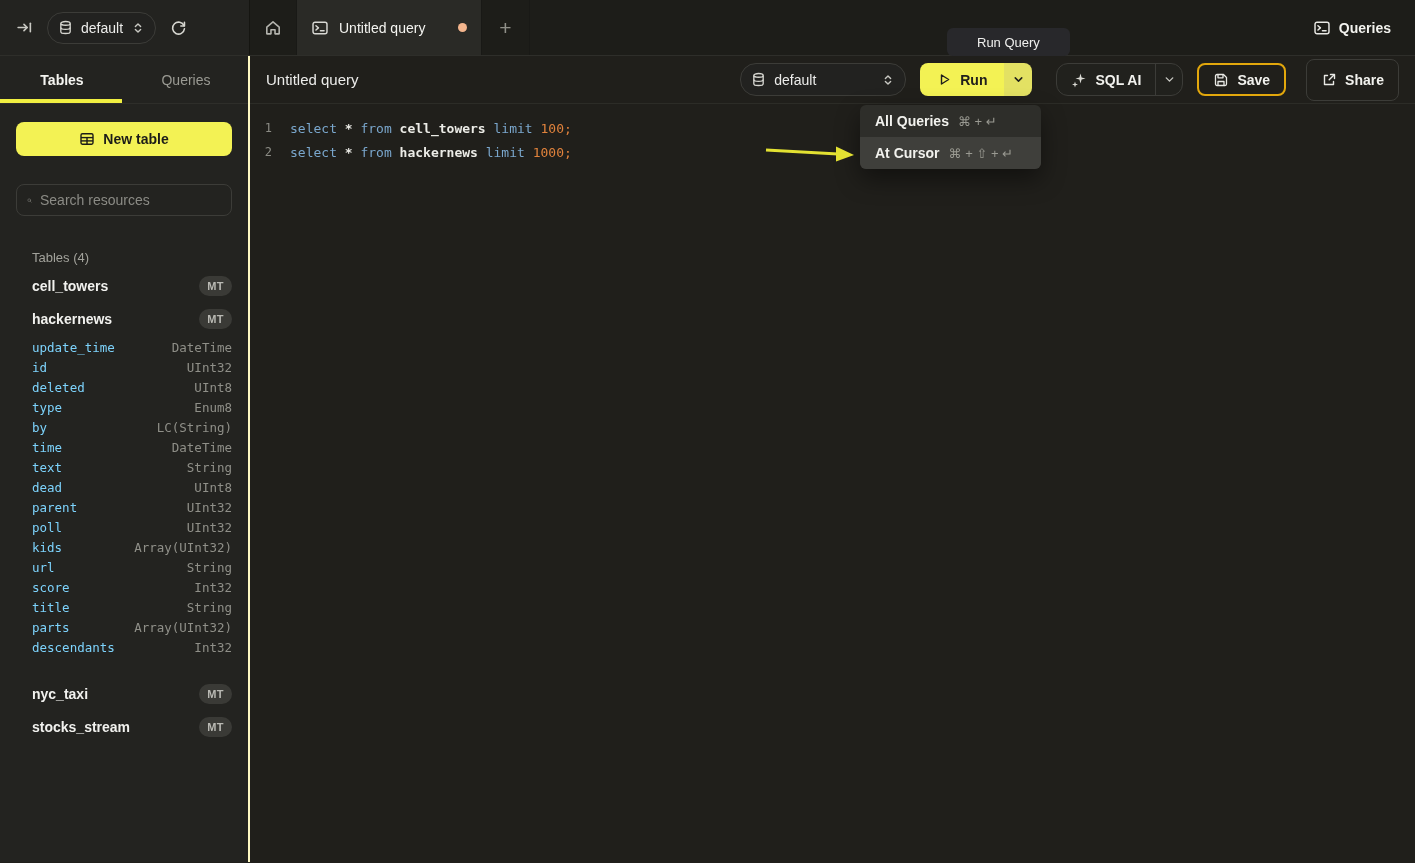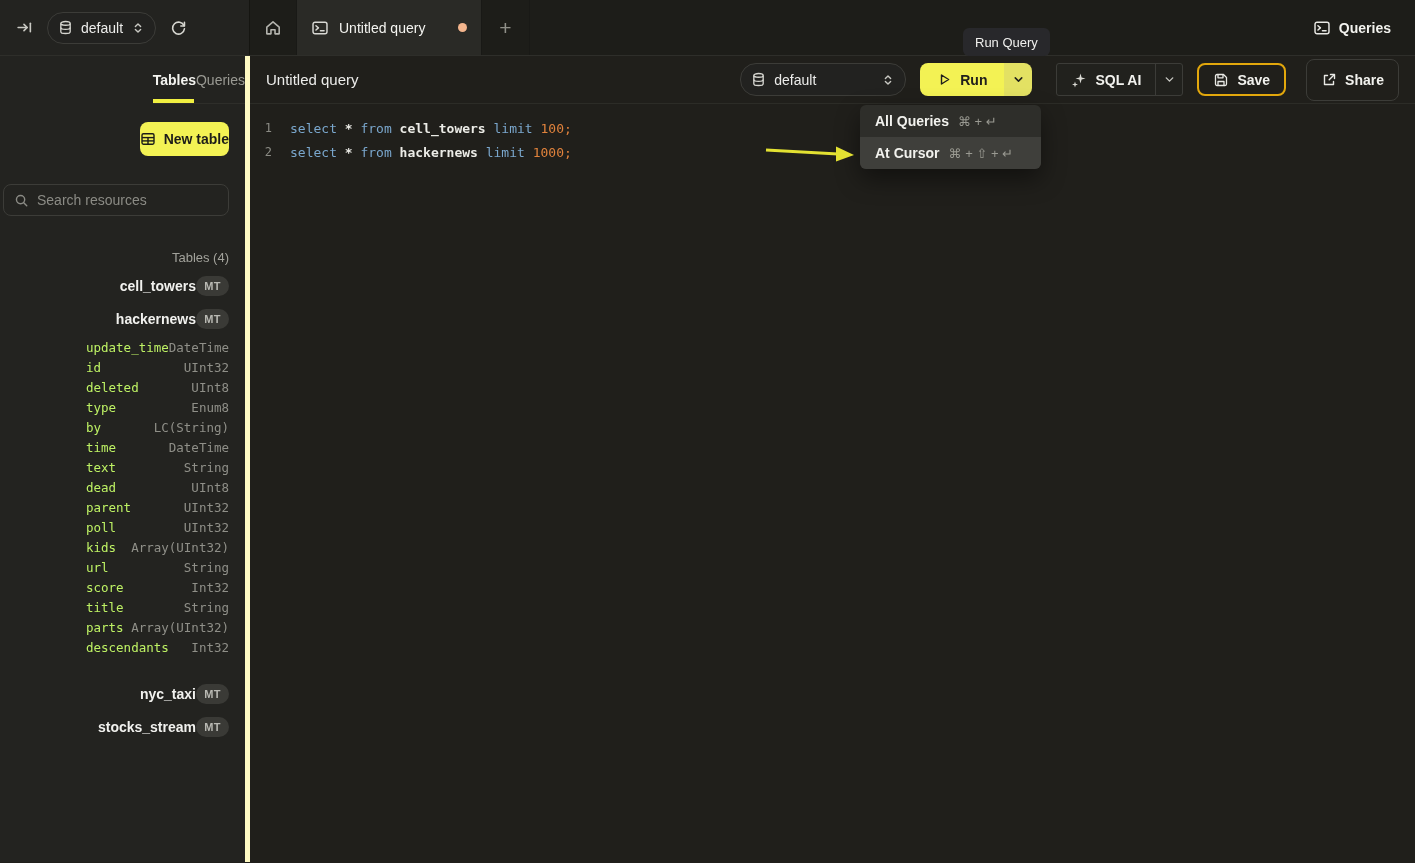--- a/index.html
+++ b/index.html
@@ -25,22 +25,22 @@
     background:#2a2a26; border-right:1px solid #191916; cursor:pointer; }
   .tab .tab-label { font-size:14px; color:#f4f4f0; white-space:nowrap; }
   .tab .dot { width:9px; height:9px; border-radius:50%; margin-left:auto; }
   .plus-btn { width:48px; background:transparent; border:none; border-right:1px solid #191916;
     color:#8f8f88; font-size:21px; cursor:pointer; }
   .topbar-right { margin-left:auto; display:flex; align-items:center; padding-right:24px; }
   .text-btn { display:flex; align-items:center; gap:8px; background:none; border:none;
     color:#f2f2ee; font-size:14px; font-weight:600; cursor:pointer; font-family:inherit; }
   
   .body { display:flex; height:806px; }
-  .sidebar { width:250px; flex:none; background:#232320; border-right:5px solid #fef9c3;
-    display:flex; flex-direction:column;align-items:flex-end; }
+  .sidebar { width:250px; flex:none; background:#232320; border-right:2px solid #fef9c3;
+    display:flex; flex-direction:column; }
   .side-tabs { display:flex; height:48px; flex:none; border-bottom:1px solid #2e2e2a; }
   .side-tab { flex:1; background:none; border:none; color:#9a9a93; font-size:14px;
     font-family:inherit; cursor:pointer; position:relative; }
   .side-tab.active { color:#f4f4f0; font-weight:600; }
   .side-tab.active::after { content:""; position:absolute; left:0; right:2px; bottom:0;
     height:4px; background:#f0ef41; }
   .new-table { margin:18px 16px 16px; height:34px; flex:none; border:none; border-radius:8px;
     background:#f3f254; color:#1c1c18; font-size:14px; font-weight:600; font-family:inherit;
     display:flex; align-items:center; justify-content:center; gap:8px; cursor:pointer; }
   .search { margin:12px 16px; height:32px; flex:none; border:1px solid #3c3c38; border-radius:8px;
@@ -52,60 +52,60 @@
   .table-row { height:33px; flex:none; display:flex; align-items:center;
     justify-content:space-between; padding:0 16px 0 32px; cursor:pointer; }
   .table-name { font-size:14px; font-weight:600; color:#f1f1ee; }
   .badge { width:33px; height:20px; border-radius:10px; background:#3a3a36; color:#b9b9b3;
     font-size:11px; font-weight:700; letter-spacing:.4px; display:flex; align-items:center;
     justify-content:center; }
   .engine-row { padding:2px 16px 6px 32px; color:#98988f; font-size:12.5px; }
   .col-list { padding:2px 0 8px; }
   .col-row { height:20px; display:flex; align-items:center; justify-content:space-between;
     padding:0 16px 0 32px; font-family:"DejaVu Sans Mono", monospace; font-size:12.5px; }
-  .col-name { color:#bef264; }
+  .col-name { color:#7dd3fc; }
   .col-type { color:#8f8f88; }
   .gap-sm { height:12px; flex:none; }
   
   .main { flex:1; display:flex; flex-direction:column; background:#201f1b; }
   .toolbar { height:48px; flex:none; display:flex; align-items:center; padding:0 16px;
     border-bottom:1px solid #2c2c27; }
   .query-title { font-size:15px; color:#ececea; }
   .controls { margin-left:auto; display:flex; align-items:center; gap:14px; }
   .select.big { height:33px; min-width:166px; }
   .select.big .lbl { flex:1; }
   .run-split { display:flex; height:33px; border-radius:8px; overflow:hidden; margin-right:10px; }
   .run-main { display:flex; align-items:center; gap:8px; padding:0 17px; background:#f3f254;
     border:none; color:#20201c; font-size:14px; font-weight:600; font-family:inherit; cursor:pointer; }
   .run-chev { width:28px; background:#e3e163; border:none; display:flex; align-items:center;
     justify-content:center; cursor:pointer; }
   .btn-dark { display:flex; align-items:center; height:33px; border:1px solid #3c3c38;
-    border-radius:3px; background:#21211d; color:#f2f2ee; cursor:pointer; }
+    border-radius:12px; background:#21211d; color:#f2f2ee; cursor:pointer; }
   .sqlai-left { display:flex; align-items:center; gap:8px; padding:0 14px; font-size:14px;
     font-weight:600; }
   .sqlai-chev { width:27px; height:100%; display:flex; align-items:center; justify-content:center;
     border-left:1px solid #3c3c38; }
   .btn-save { display:flex; align-items:center; gap:8px; height:33px; padding:0 14px;
     border:2px solid #e2a70c; border-radius:8px; background:transparent; color:#f2f2ee;
     font-size:14px; font-weight:600; font-family:inherit; cursor:pointer; margin-right:6px; }
   .btn-share { display:flex; align-items:center; gap:8px; height:42px; padding:12px 14px;
     border:1px solid #3c3c38; border-radius:8px; background:transparent; color:#f2f2ee;
     font-size:14px; font-weight:600; font-family:inherit; cursor:pointer; }
   
   .editor { flex:1; padding-top:12px; font-family:"DejaVu Sans Mono", monospace; font-size:13px; }
   .code-line { display:flex; height:24px; align-items:center; white-space:pre; }
   .gutter { width:40px; flex:none; text-align:right; padding-right:18px; color:#8b8b84;
     font-size:12px; }
   .tok-kw { color:#7aa7cd; }
   .tok-id { color:#ebebe6; font-weight:700; }
   .tok-num { color:#e0823c; }
   
-  .tooltip { position:absolute; left:947px; top:28px; height:28px; padding:0 12px;
+  .tooltip { position:absolute; left:947px; top:28px; height:28px; padding:0 30px;
     background:#28282b; border-radius:6px; display:flex; align-items:center; color:#f0f0ee;
-    font-size:13px; z-index:30;margin-left:16px; }
+    font-size:13px; z-index:30; }
   .run-menu { position:absolute; left:860px; top:105px; width:181px; background:#2e2e2a;
     border-radius:6px; box-shadow:0 10px 24px rgba(0,0,0,.45); z-index:20; overflow:hidden; }
   .menu-item { height:32px; display:flex; align-items:center; gap:9px; padding:0 15px;
     font-size:14px; font-weight:600; color:#f2f2ee; cursor:pointer; }
   .menu-item.active { background:#3f3f3b; }
   .shortcut { color:#9a9a92; font-size:13px; font-weight:400; white-space:nowrap; }
   .arrow-annot { position:absolute; left:762px; top:141px; z-index:25; pointer-events:none; }
   svg.ic { display:block; }
 </style>
 </head>

